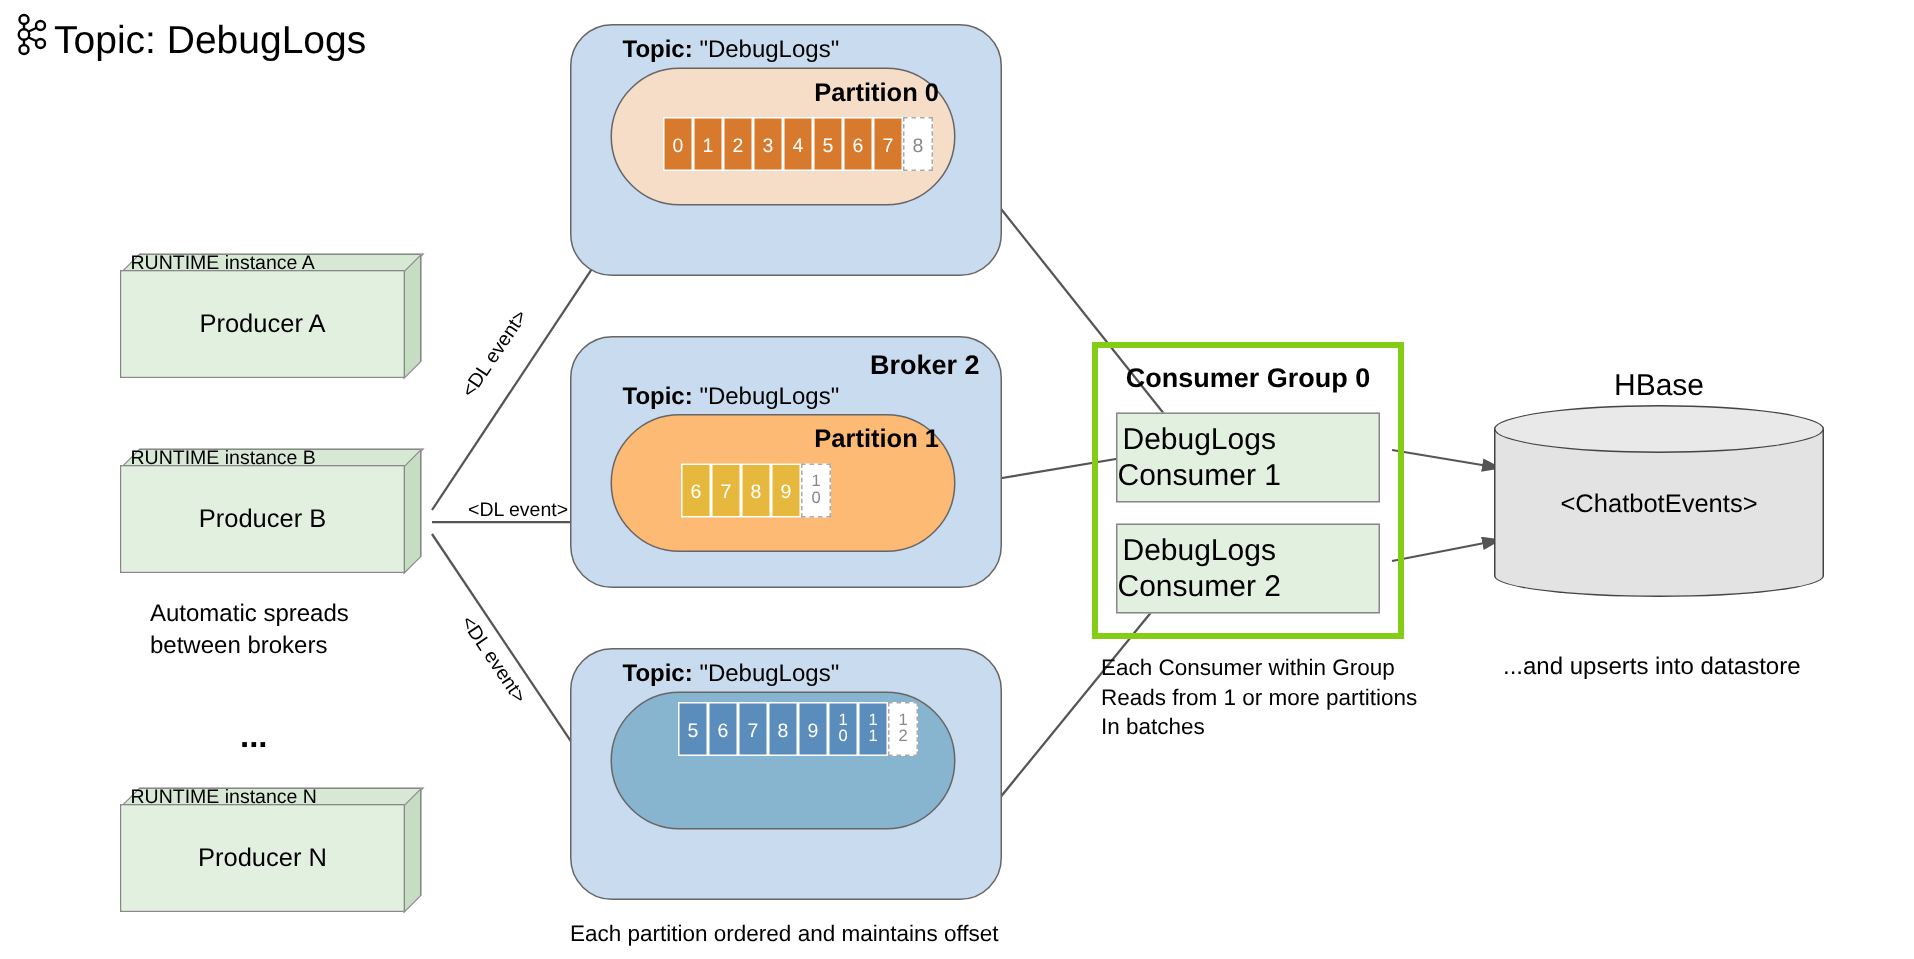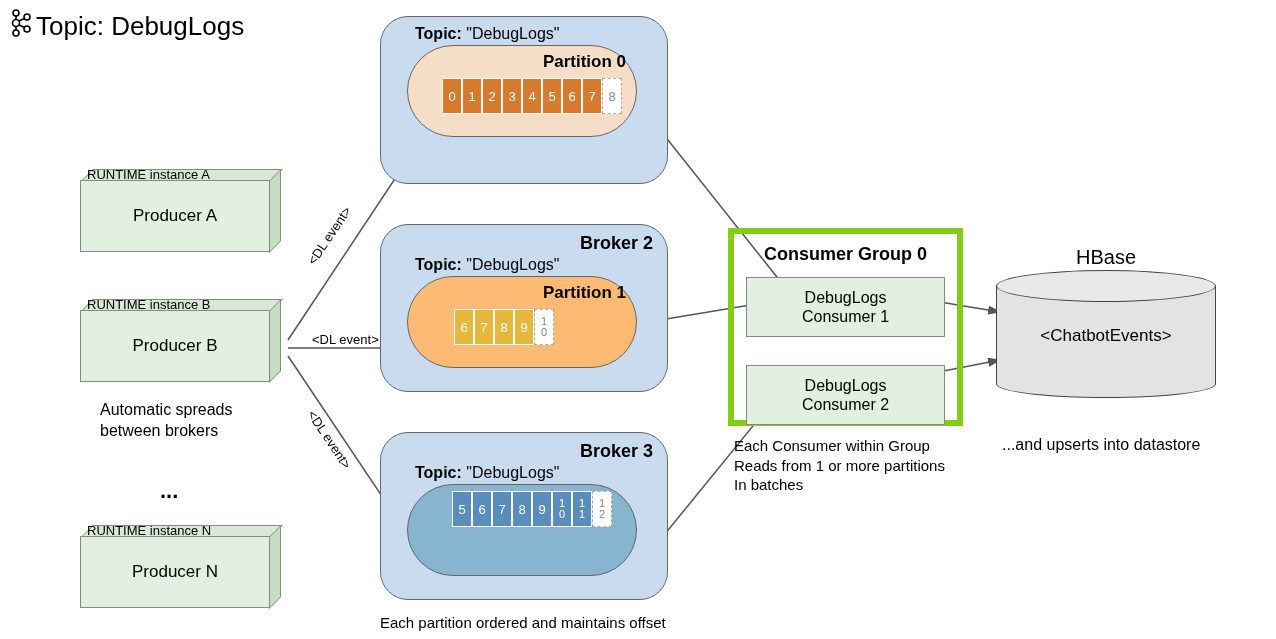--- a/index.html
+++ b/index.html
@@ -23,23 +23,23 @@
 .offset-cell.pending{background:#fff!important;color:#888;border:1px dashed #aaa}
 .offset-cell.stack{flex-direction:column;line-height:1;font-size:11px}
 .offset-cell.stack span{display:block}
 .p0 .partition{background:#f5ddc7}
 .p0 .offset-cell{background:#d87a2e}
 .p1 .partition{background:#fdba74}
 .p1 .offset-cell{background:#e6b93e}
 .p2 .partition{background:#87b4cf}
 .p2 .offset-cell{background:#5a8dbc}
 .partition-note{position:absolute;left:380px;top:614px;font-size:15px}
-.consumer-group{position:absolute;left:728px;top:228px;width:235px;height:198px;border:6px solid #84cc16;padding:10px 12px}
+.consumer-group{position:absolute;left:728px;top:228px;width:208px;height:198px;border:4px solid #84cc16;padding:10px 12px}
 .cg-title{font-weight:bold;font-size:18px;text-align:center;margin-bottom:12px}
-.consumer-box{background:#e2f0e0;border:1px solid #888;height:60px;display:flex;align-items:center;justify-content:center;text-align:center;font-size:16px;line-height:1.2;margin-bottom:28px}
+.consumer-box{background:#e2f0e0;border:1px solid #888;height:60px;display:flex;align-items:center;justify-content:flex-start;text-align:center;font-size:20px;line-height:1.2;margin-bottom:14px}
 .consumer-note{position:absolute;left:734px;top:436px;font-size:15px;line-height:1.3}
 .hbase{position:absolute;left:996px;top:270px;width:220px;height:128px}
 .hbase-cyl{position:relative;width:100%;height:100%}
 .hbase-body{position:absolute;top:16px;left:0;right:0;bottom:14px;background:#e3e3e3;border-left:1px solid #444;border-right:1px solid #444}
 .hbase-top{position:absolute;top:0;left:0;right:0;height:32px;background:#e9e9e9;border:1px solid #444;border-radius:50%}
 .hbase-bot{position:absolute;bottom:0;left:0;right:0;height:28px;background:#e3e3e3;border:1px solid #444;border-radius:50%;border-top:none}
 .hbase-title{position:absolute;top:-24px;width:100%;text-align:center;font-weight:normal;font-size:20px}
 .hbase-text{position:absolute;top:56px;width:100%;text-align:center;font-size:17px}
 .hbase-note{position:absolute;left:1002px;top:436px;font-size:16px}
 .arrow-label{position:absolute;font-size:13px}
@@ -141,21 +141,20 @@
       <div class="offset-cell">9</div>
       <div class="offset-cell pending stack">
           <span>1</span>
           <span>0</span>
         </div>
     </div>
   </div>
 </div>
 
 <div class="broker p2" style="top:432px">
-  <div class="broker-title">Broker 3</div>
   <div class="broker-topic"><b>Topic: </b><span>"DebugLogs"</span></div>
   <div class="partition">
     <div class="offset-row">
       <div class="offset-cell">5</div>
       <div class="offset-cell">6</div>
       <div class="offset-cell">7</div>
       <div class="offset-cell">8</div>
       <div class="offset-cell">9</div>
       <div class="offset-cell stack">
           <span>1</span>

